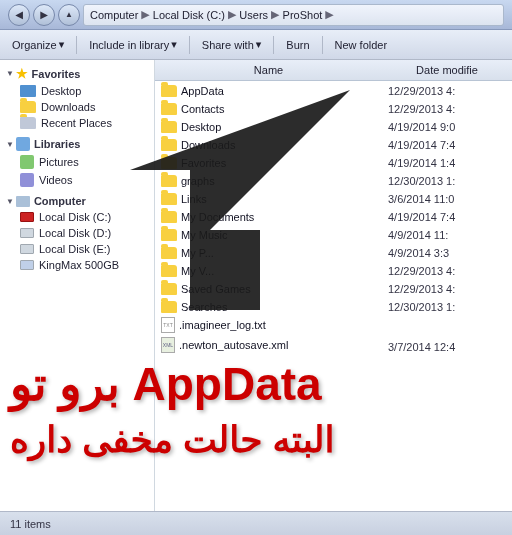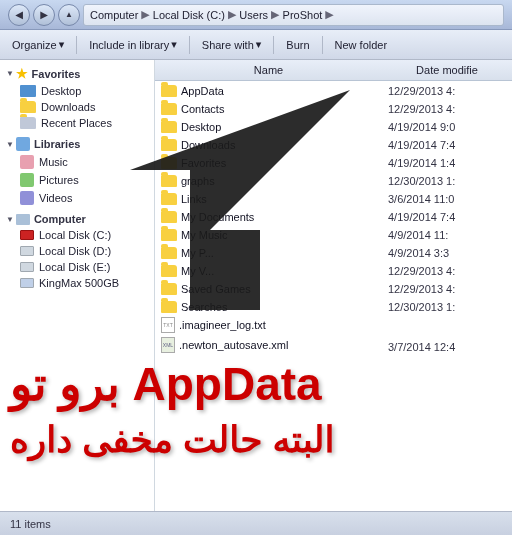--- a/index.html
+++ b/index.html
@@ -330,24 +330,20 @@
       </div>
     </div>
 
     <div class="sidebar-section">
       <div class="sidebar-header">
         <span class="triangle">▼</span>
         <div class="lib-icon" style="width:14px;height:14px;background:#70a8e0;border-radius:2px;margin-right:4px;"></div>
         <span>Libraries</span>
       </div>
       <div class="sidebar-item">
-        <div class="lib-icon" style="background:#e8a0b0;"></div>
-        <span>Music</span>
-      </div>
-      <div class="sidebar-item">
         <div class="lib-icon" style="background:#80c870;"></div>
         <span>Pictures</span>
       </div>
       <div class="sidebar-item">
         <div class="lib-icon" style="background:#9090d8;"></div>
         <span>Videos</span>
       </div>
     </div>
 
     <div class="sidebar-section">

